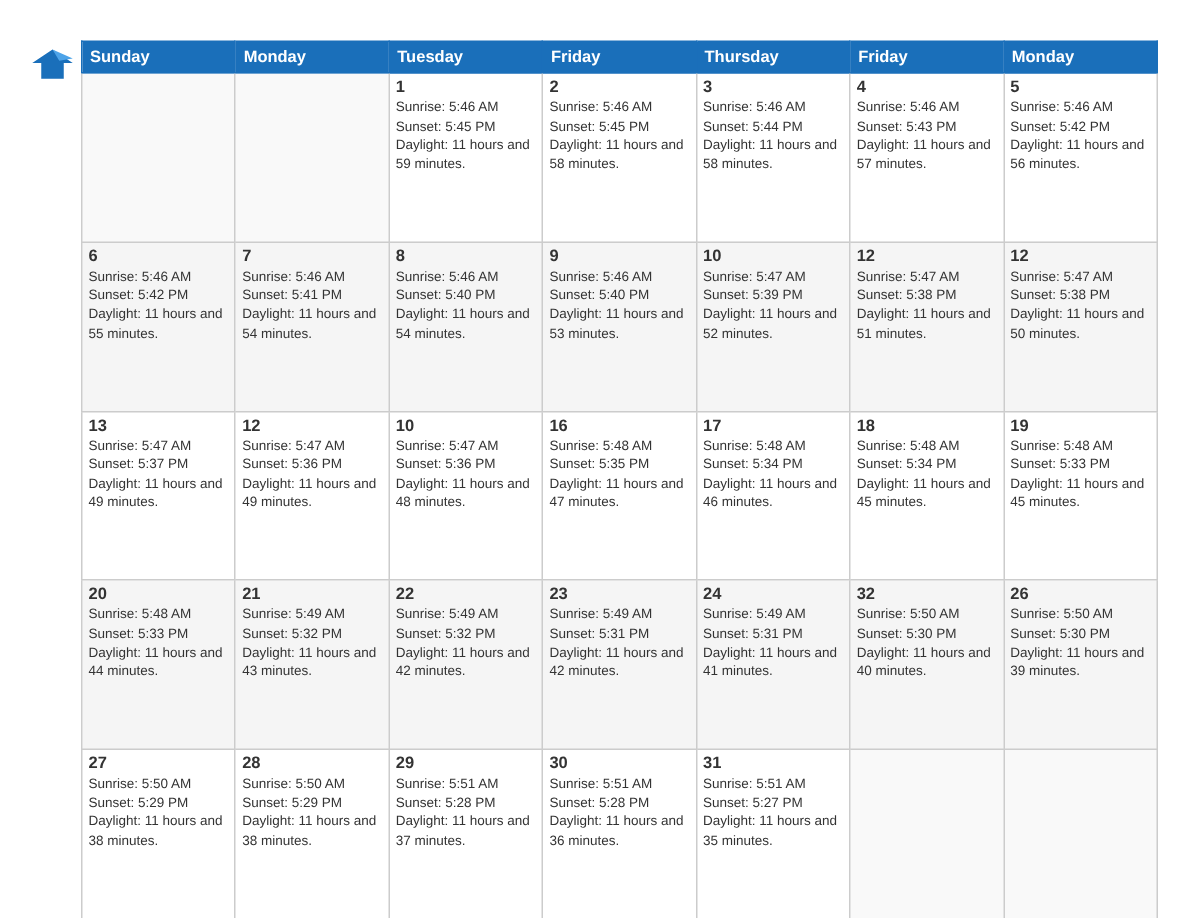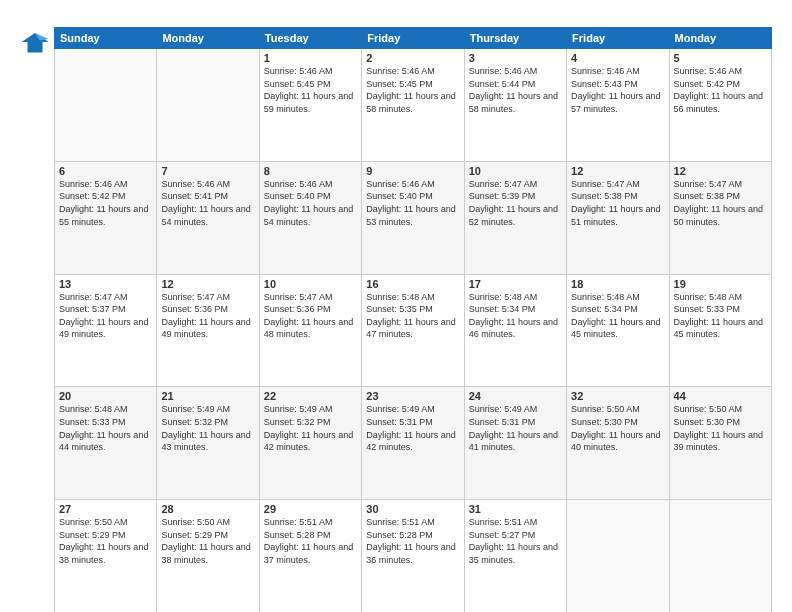--- a/index.html
+++ b/index.html
@@ -284,21 +284,21 @@
 Sunset: 5:31 PM
 Daylight: 11 hours and 41 minutes.</div>
           </td>
           <td>
             <span class="day-num">32</span>
             <div class="day-info" style="white-space: pre-line;">Sunrise: 5:50 AM
 Sunset: 5:30 PM
 Daylight: 11 hours and 40 minutes.</div>
           </td>
           <td>
-            <span class="day-num">44</span>
+            <span class="day-num">26</span>
             <div class="day-info" style="white-space: pre-line;">Sunrise: 5:50 AM
 Sunset: 5:30 PM
 Daylight: 11 hours and 39 minutes.</div>
           </td>
         </tr>
         <tr>
           <td>
             <span class="day-num">27</span>
             <div class="day-info" style="white-space: pre-line;">Sunrise: 5:50 AM
 Sunset: 5:29 PM

